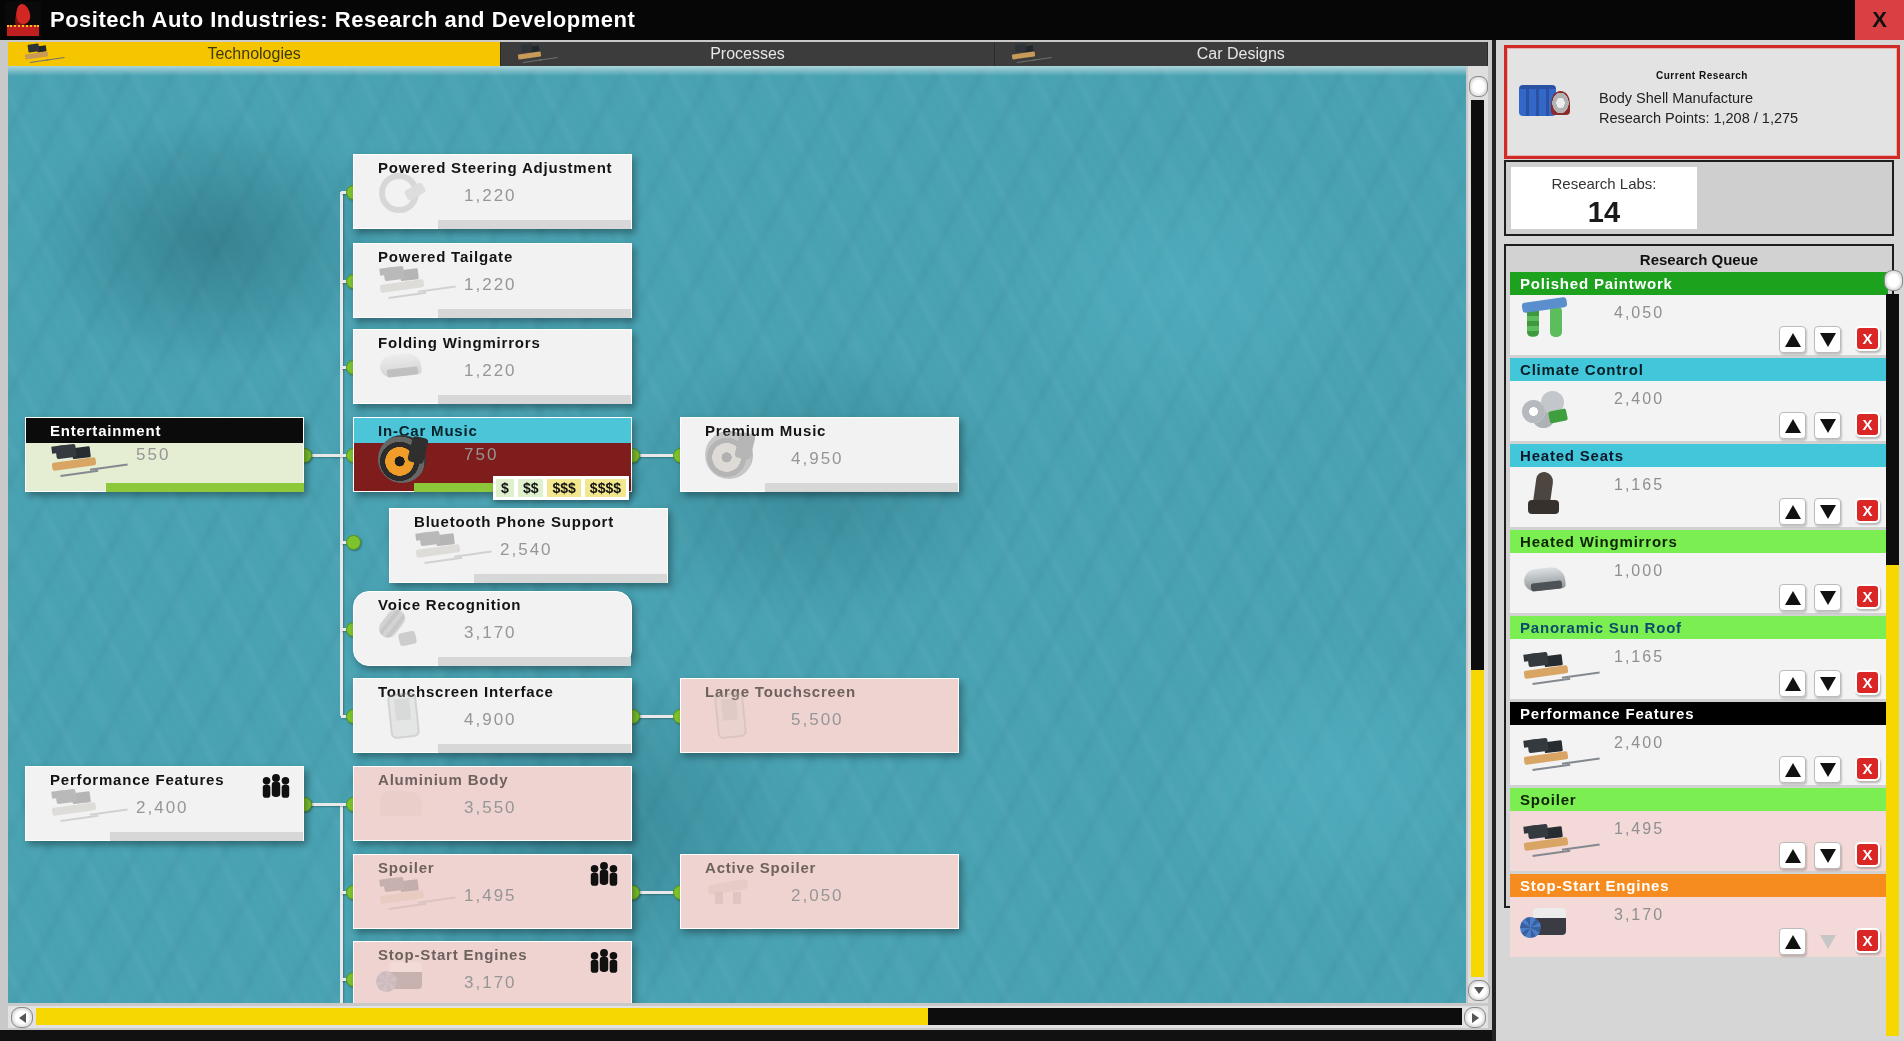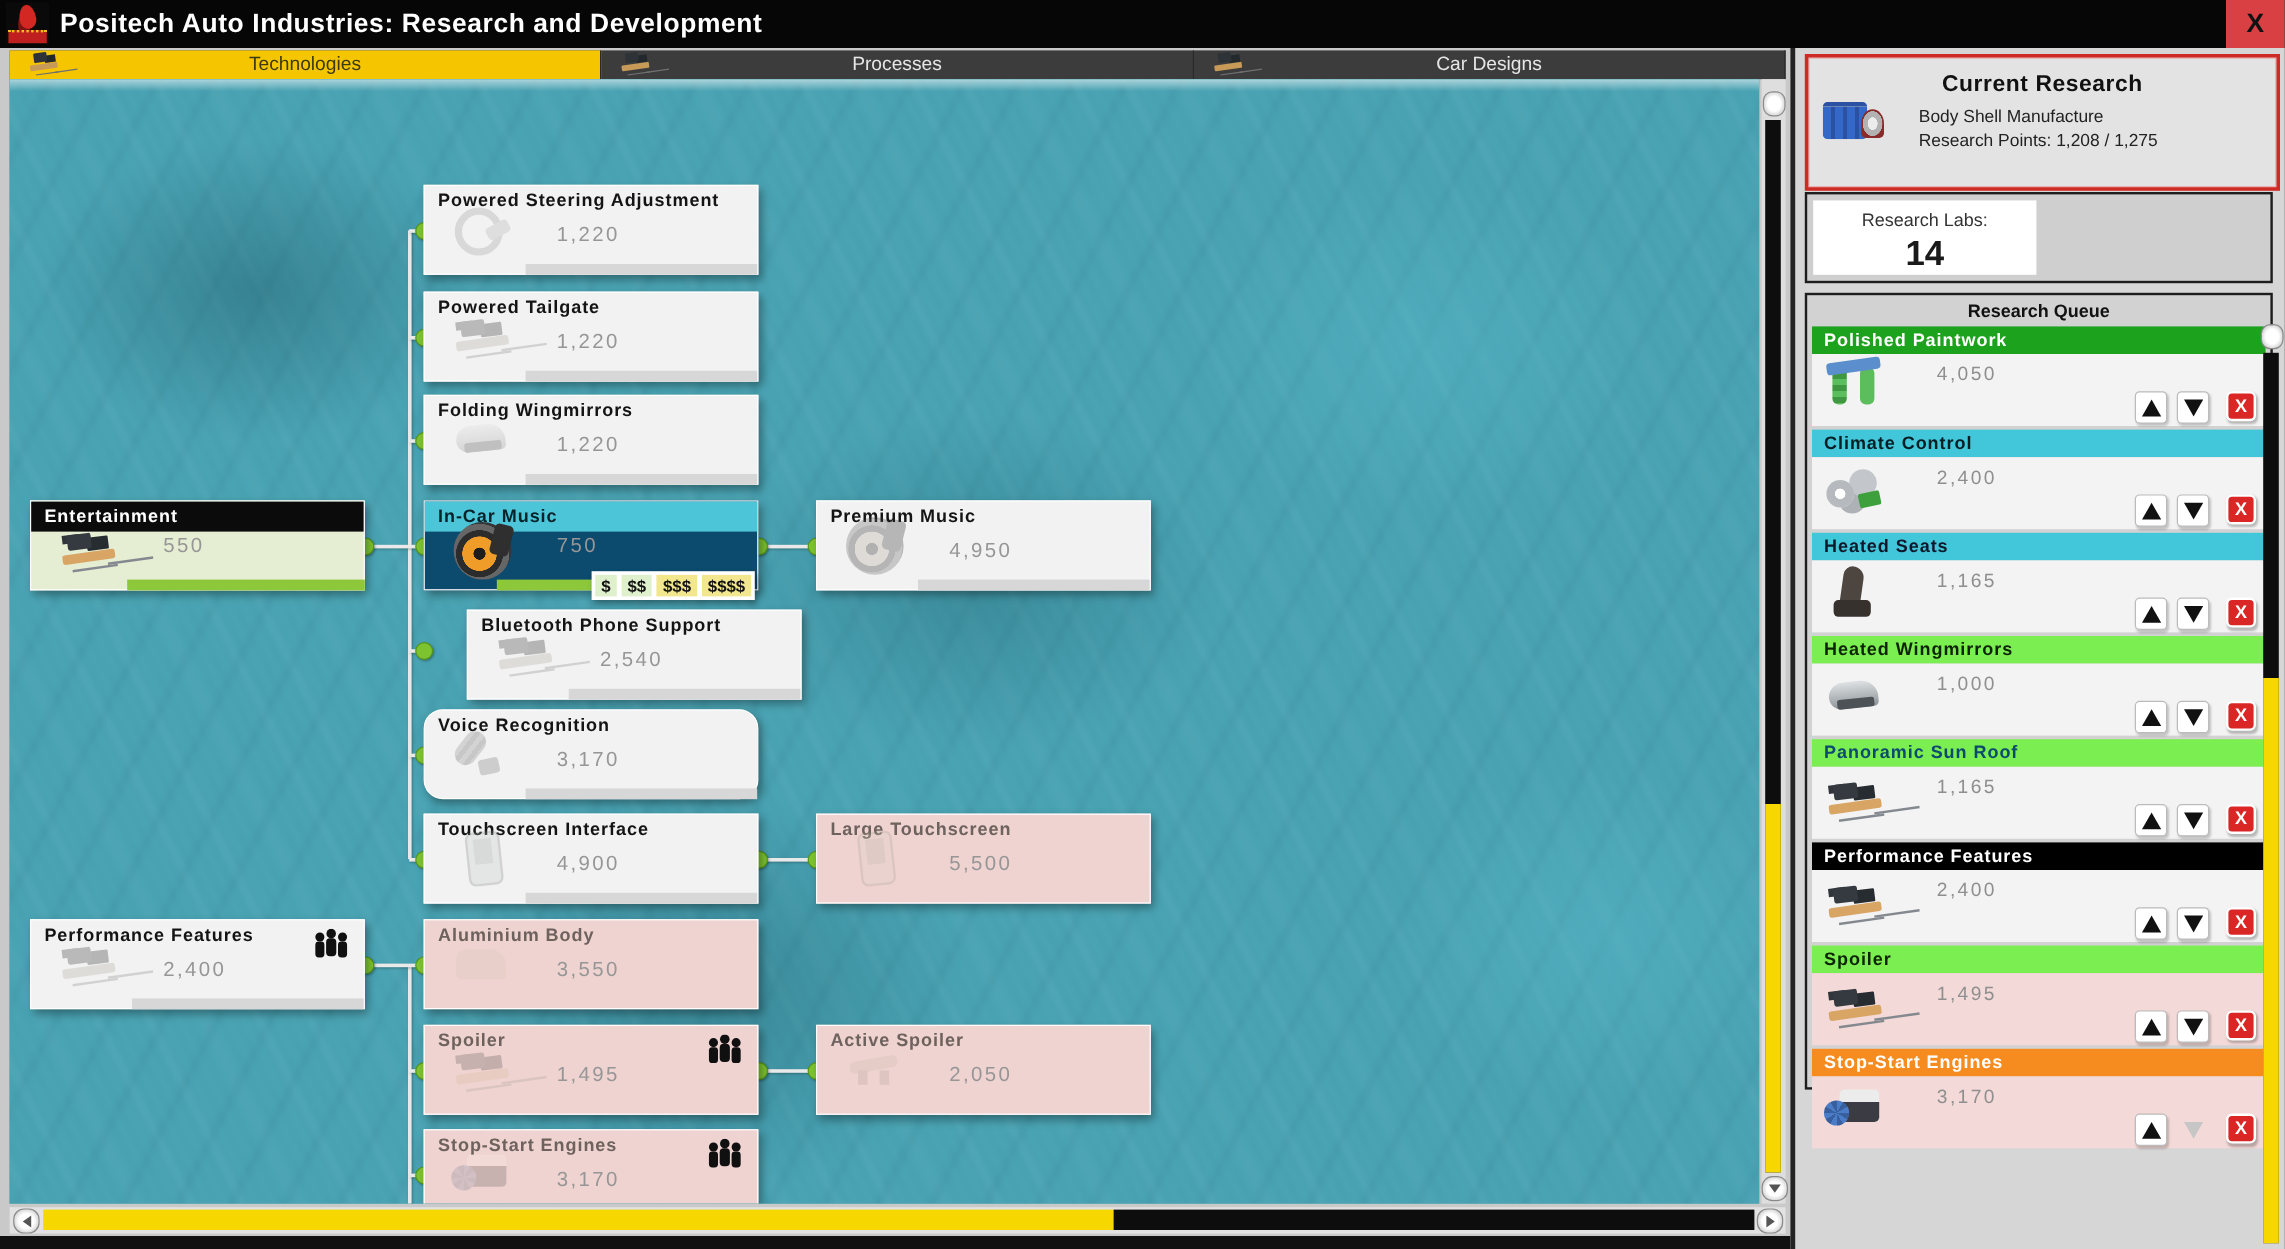--- a/index.html
+++ b/index.html
@@ -29,26 +29,26 @@
       radial-gradient(320px 240px at 40% 80%,rgba(20,75,90,.3),transparent 70%),
       radial-gradient(260px 200px at 90% 75%,rgba(95,195,210,.3),transparent 70%),
       repeating-linear-gradient(63deg,rgba(255,255,255,.10) 0 2px,transparent 2px 40px),
       repeating-linear-gradient(-63deg,rgba(15,60,75,.18) 0 2px,transparent 2px 40px),
       repeating-linear-gradient(63deg,rgba(15,60,75,.10) 0 2px,transparent 2px 12px),
       #4aa4b4;}
   .map::after{content:"";position:absolute;left:0;top:0;right:0;height:10px;background:linear-gradient(rgba(255,255,255,.55),rgba(255,255,255,0));}
   .cl{position:absolute;background:#e9e9e9;box-shadow:1px 1px 2px rgba(0,0,0,.25);}
   .cdot{position:absolute;width:13px;height:13px;border-radius:50%;background:#7dc32f;border:1px solid #549417;box-shadow:1px 1px 2px rgba(0,0,0,.3);}
   .node{position:absolute;width:279px;height:75px;border:1px solid #fff;box-shadow:3px 4px 7px rgba(0,0,0,.35);box-sizing:border-box;cursor:pointer;}
-  .nhead{height:25px;line-height:25px;padding-left:11px;font-size:15px;font-weight:bold;letter-spacing:.8px;white-space:nowrap;}
+  .nhead{height:25px;line-height:25px;padding-left:24px;font-size:15px;font-weight:bold;letter-spacing:.8px;white-space:nowrap;}
   .nbody{position:relative;height:49px;}
   .v-white{background:#f2f2f2;}  .v-white .nhead{color:#141414;}
   .v-pink{background:#efd3d1;}   .v-pink .nhead{color:#6e625e;}
   .v-black{background:#e5eed3;}  .v-black .nhead{background:#0b0b0b;color:#fff;}
-  .v-cyan{background:#0c4a6e;}   .v-cyan .nhead{background:#4cc5d8;color:#05222a;}
+  .v-cyan{background:#7f1d1d;}   .v-cyan .nhead{background:#4cc5d8;color:#05222a;}
   .nval{position:absolute;left:110px;top:6px;color:#969696;font-size:17px;letter-spacing:2px;}
   .v-black .nval,.v-cyan .nval{top:2px;}
   .nic{position:absolute;left:22px;top:-14px;}
   .v-black .nic,.v-cyan .nic{top:-10px;}
   .nprog{position:absolute;bottom:0;height:9px;background:#8cc83a;}
   .nstrip{position:absolute;bottom:0;left:84px;right:0;height:9px;background:#d7d7d7;}
   .people{position:absolute;right:10px;top:-18px;}
   .money{position:absolute;right:2px;bottom:-8px;background:#fff;padding:3px;display:flex;gap:4px;box-shadow:2px 3px 5px rgba(0,0,0,.35);}
   .money i{font-style:normal;font-weight:bold;font-size:14px;color:#111;padding:1px 5px;}
   .money .mlo{background:#dff0cc;}
@@ -92,21 +92,21 @@
   .hscroll .btrack{position:absolute;top:2px;height:17px;background:#0d0d0d;}
   .sarrow{position:absolute;width:20px;height:19px;background:radial-gradient(#fff 0 45%,#cfcfcf 80%);border:1px solid #8a8a8a;border-radius:9px;display:flex;align-items:center;justify-content:center;}
   .tri{width:0;height:0;}
   .tri.left{border-top:5px solid transparent;border-bottom:5px solid transparent;border-right:7px solid #555;}
   .tri.right{border-top:5px solid transparent;border-bottom:5px solid transparent;border-left:7px solid #555;}
   .tri.down-s{border-left:5px solid transparent;border-right:5px solid transparent;border-top:7px solid #555;}
   .bottomstrip{position:absolute;left:0;top:1030px;width:1494px;height:11px;background:#111;}
   
   .panel{position:absolute;left:1492px;top:40px;width:412px;height:1001px;background:#d6d6d6;border-left:4px solid #232323;box-sizing:border-box;}
   .curres{position:absolute;left:8px;top:5px;width:390px;height:108px;background:#e3e3e3;border:3px solid #cf2a26;box-shadow:0 0 0 1px #e8b0ae inset;}
-  .curres h3{margin:12px 0 0;text-align:center;font-size:19px;letter-spacing:.5px;color:#111;}
+  .curres h3{margin:22px 0 0;text-align:center;font-size:10px;letter-spacing:.5px;color:#111;}
   .curres .cicon{position:absolute;left:12px;top:28px;}
   .curres .cr1{position:absolute;left:92px;top:42px;font-size:14.5px;color:#222;}
   .curres .cr2{position:absolute;left:92px;top:62px;font-size:14.5px;color:#222;}
   .statbox{position:absolute;left:8px;top:120px;width:390px;height:76px;background:#cfcfcf;border:2px solid #1d1d1d;box-sizing:border-box;}
   .stat{position:absolute;top:5px;bottom:5px;background:#fff;text-align:center;}
   .stat .slabel{margin-top:8px;font-size:15px;color:#333;}
   .stat .svalue{margin-top:4px;font-size:29px;font-weight:bold;color:#1a1a1a;}
   .stat.left{left:5px;width:186px;}
   .stat.right{right:5px;width:186px;}
   .queuebox{position:absolute;left:8px;top:204px;width:390px;height:664px;background:#d2d2d2;border:2px solid #1d1d1d;box-sizing:border-box;}

